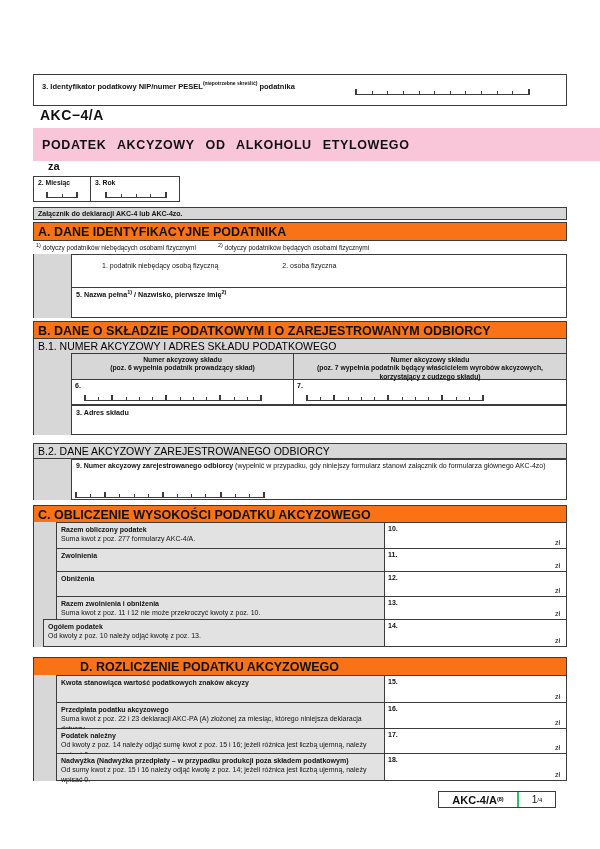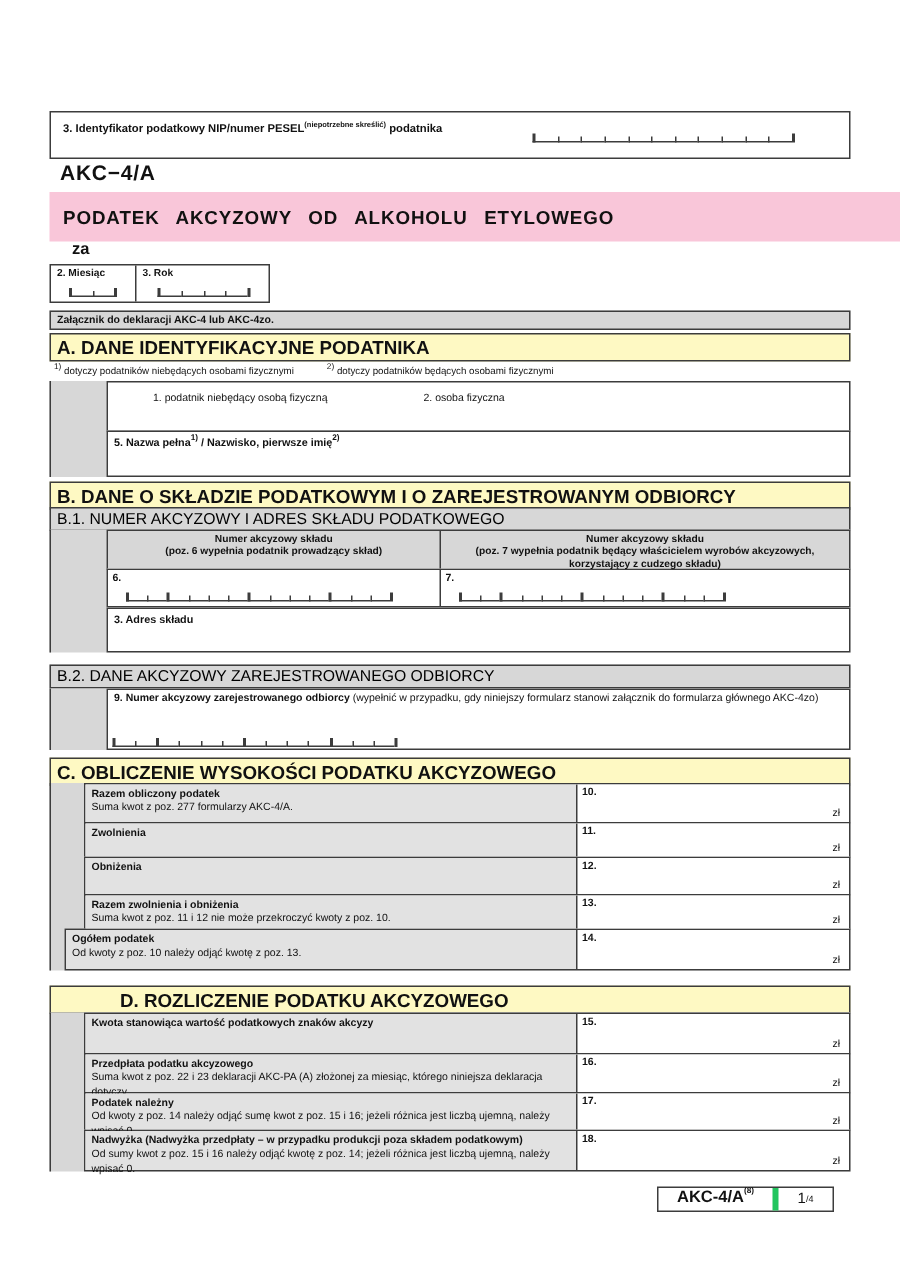--- a/index.html
+++ b/index.html
@@ -41,21 +41,21 @@
   .period-cell.year  { flex:1; }
   .plabel { font-size:6.8px; font-weight:bold; padding:2px 0 0 4px; }
   .pcomb { position:absolute; bottom:3px; }
   .pcomb.m { left:12px; width:32px; }
   .pcomb.y { left:14px; width:62px; }
 
   .attach-bar { top:207px; left:33px; width:534px; height:13px; background:#d7d7d7; border:1px solid #3c3c3c;
                 font-size:7px; font-weight:bold; padding:2px 0 0 4px; }
 
   
-  .sec-header { left:33px; width:534px; background:#fef9c3; border:1px solid #3c3c3c;
+  .sec-header { left:33px; width:534px; background:#f97316; border:1px solid #3c3c3c;
                 font-size:12.5px; font-weight:bold; padding:2px 0 1px 4px; }
   .sub-header { left:33px; width:534px; background:#d7d7d7; border:1px solid #3c3c3c;
                 font-size:10.5px; font-weight:normal; padding:1px 0 1px 4px; color:#000; }
   .body { left:33px; width:534px; background:#d7d7d7; border-left:1px solid #3c3c3c; }
   .row { background:#fff; border:1px solid #3c3c3c; position:relative; }
   .row + .row { margin-top:-1px; }
 
   .footnotes { top:243px; left:36px; font-size:6.5px; }
   .footnotes .gap { display:inline-block; width:22px; }
 
@@ -92,21 +92,21 @@
   .trow.wide { margin-left:9px; }
   .tlabel { flex:1; background:#e2e2e2; padding:2px 4px 0 4px; font-size:7px; line-height:1.35; }
   .tlabel .lab { font-weight:bold; display:block; }
   .tamount { width:182px; border-left:1px solid #3c3c3c; position:relative; background:#fff; }
   .tamount .no { font-size:7px; font-weight:bold; position:absolute; top:2px; left:3px; }
   .tamount .unit { font-size:7px; position:absolute; bottom:2px; right:6px; }
   .h27{height:27px}.h24{height:24px}.h26{height:26px}.h28{height:28px}
 
   
   .footer-box { top:791px; left:438px; width:118px; height:17px; border:1px solid #3c3c3c; display:flex; }
-  .fcode { width:80px; border-right:4px solid #22c55e; display:flex; justify-content:center;
+  .fcode { width:80px; border-right:2px solid #22c55e; display:flex; align-items:center; justify-content:center;
            font-size:11px; font-weight:bold; }
   .fcode sub { font-weight:bold; font-size:5.5px; }
   .fpage { flex:1; display:flex; align-items:center; justify-content:center; font-size:10px; }
 </style>
 </head>
 <body>
 
 <div class="page">
 
   <div class="abs nip-box">

